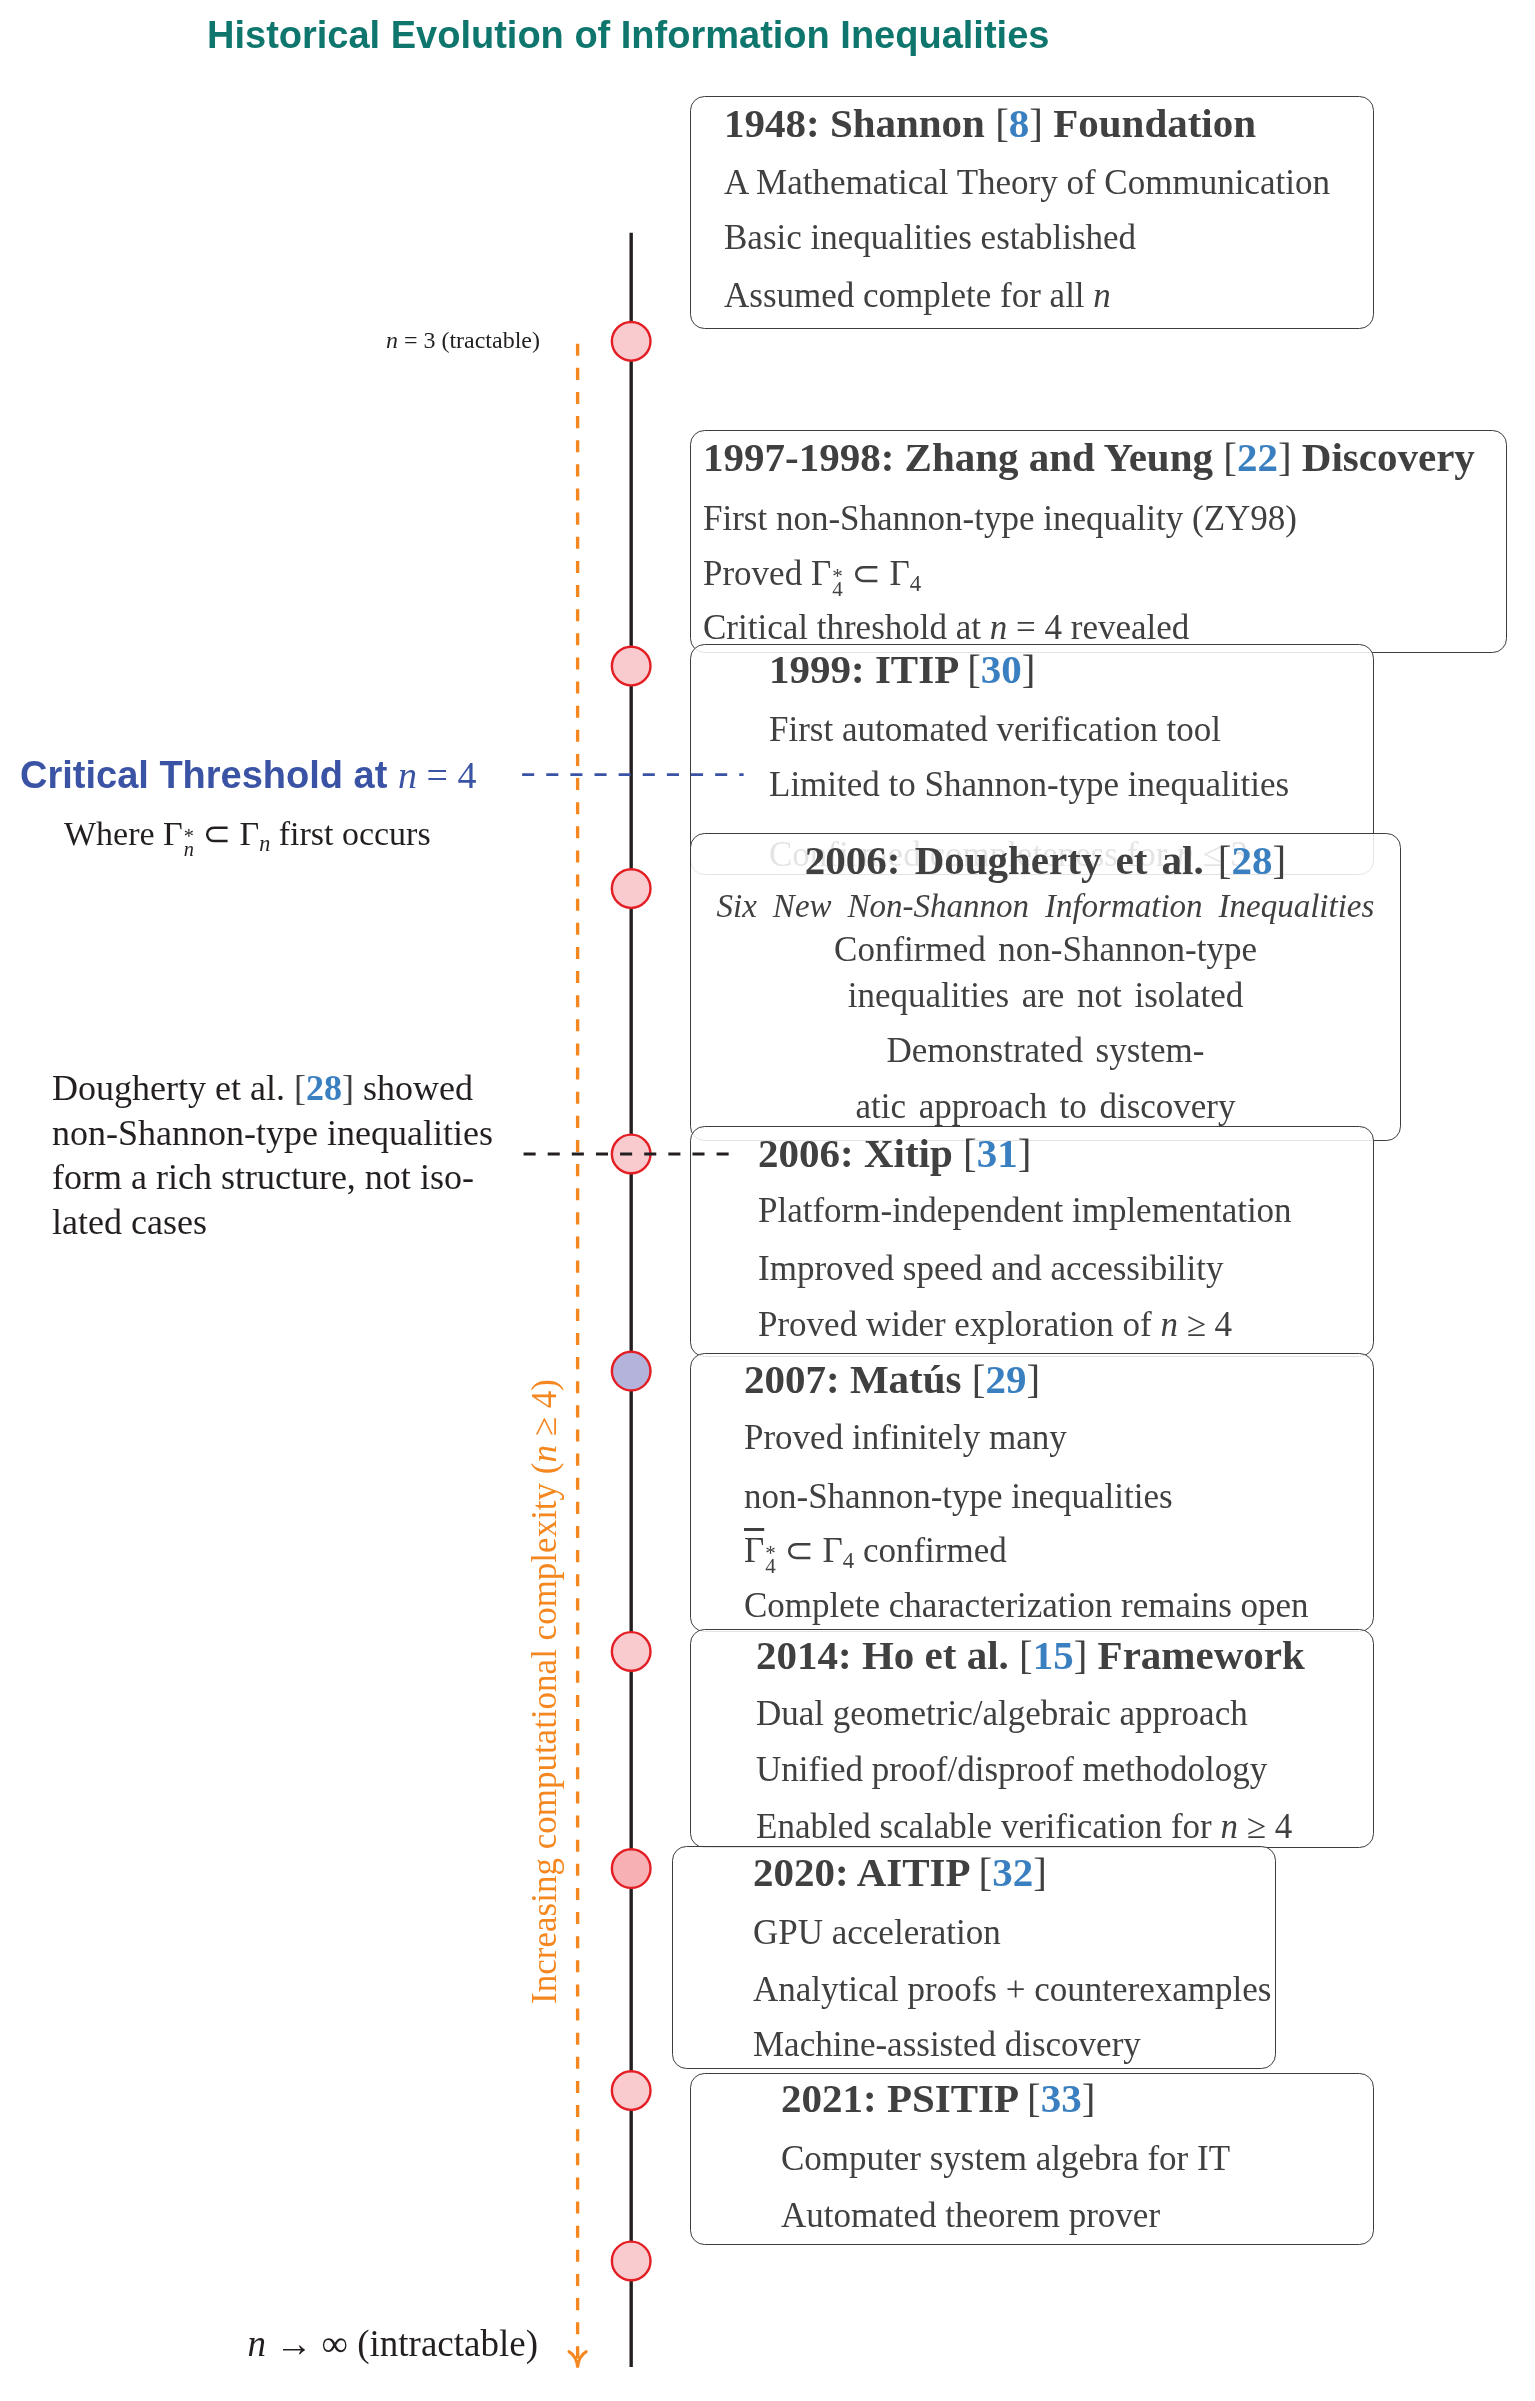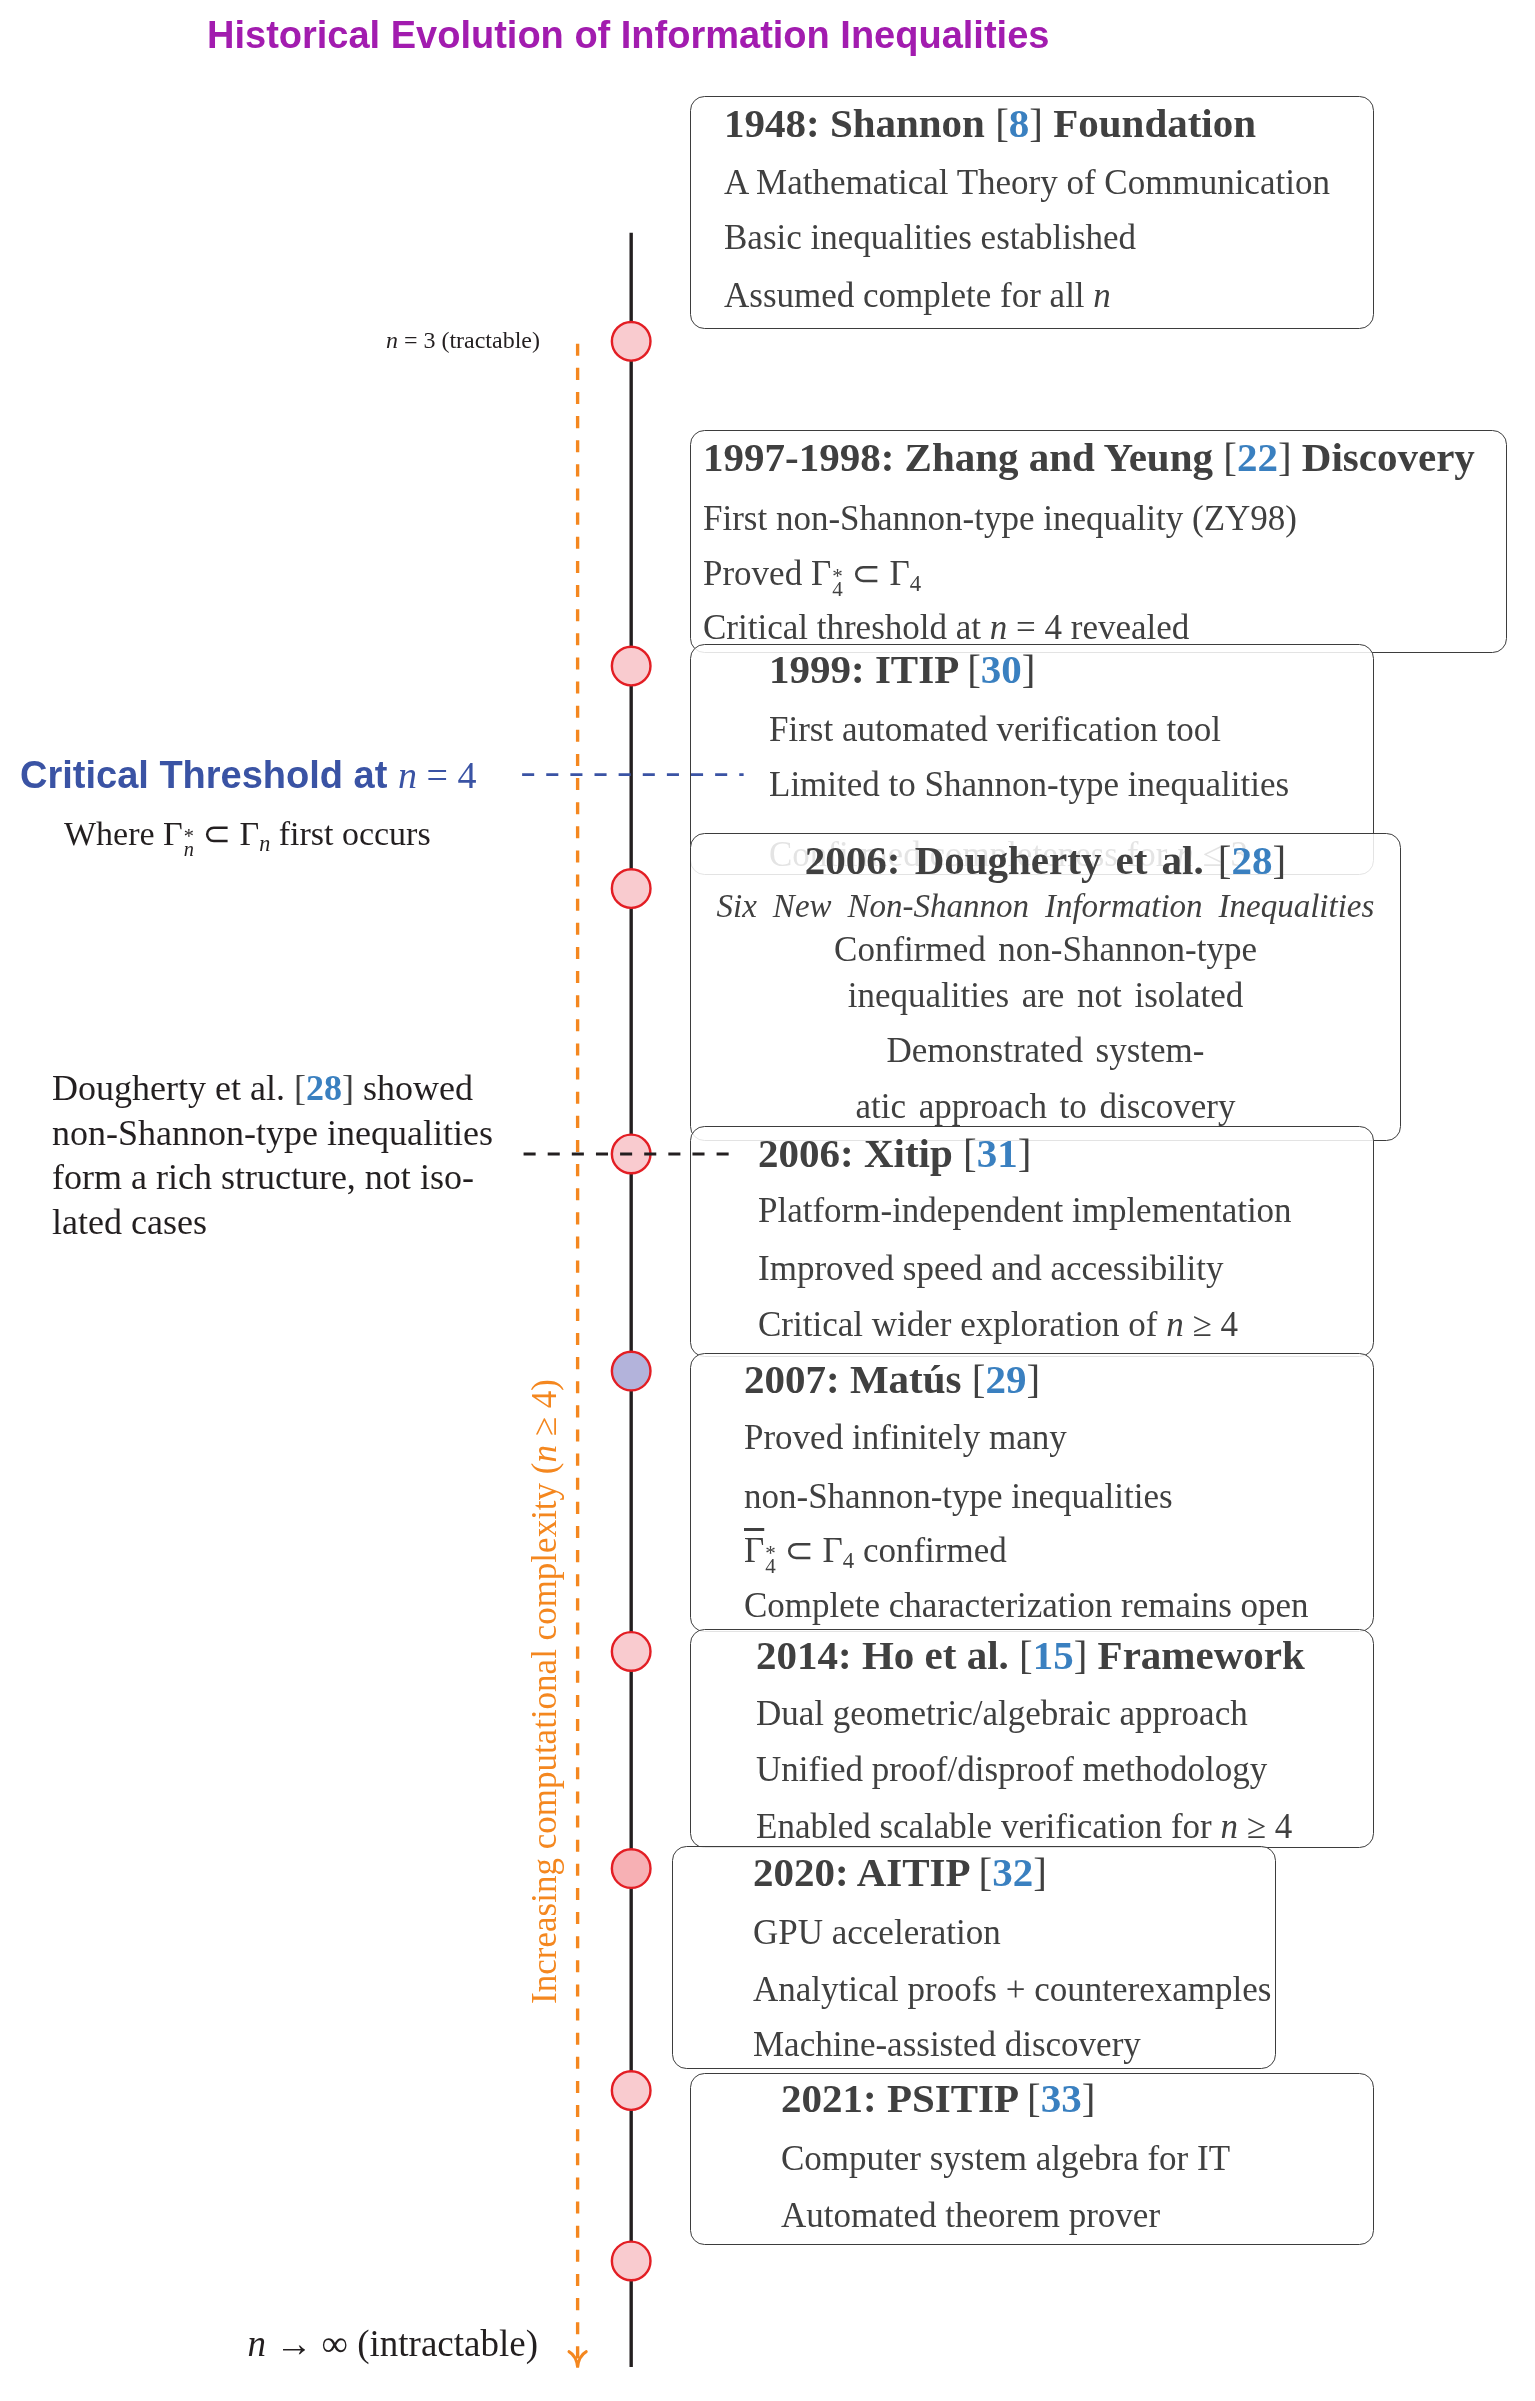--- a/index.html
+++ b/index.html
@@ -9,21 +9,21 @@
       font-family: "Liberation Serif", serif;
       color: #404040;
     }
     .layer { position: absolute; left: 0; top: 0; }
     .under { z-index: 1; }
     .over  { z-index: 3; pointer-events: none; }
 
     .page-title {
       position: absolute; left: 207px; top: 16px;
       font-family: "Liberation Sans", sans-serif; font-weight: bold;
-      font-size: 38px; line-height: 38px; color: #a21caf; white-space: nowrap;
+      font-size: 38px; line-height: 38px; color: #0f766e; white-space: nowrap;
       z-index: 3;
       text-align: center;
     }
 
     .box {
       position: absolute; box-sizing: border-box;
       border: 1.9px solid #3d3d3d; border-radius: 14.5px;
       background: rgba(255,255,255,0.86);
       z-index: 2;
     }
@@ -137,21 +137,21 @@
   <div class="ln center wide" style="top:144px;">inequalities are not isolated</div>
   <div class="ln center wide" style="top:98px;">Confirmed non-Shannon-type</div>
   <div class="ln center wide" style="top:199px;">Demonstrated system-</div>
   <div class="ln center wide" style="top:255px;">atic approach to discovery</div>
 </div>
 
 <div class="box" style="left:690px; top:1126px; width:684px; height:231px;">
   <div class="ttl" style="left:67px; top:5.8px;"><span>2006: Xitip </span><span class="cite">31</span></div>
   <div class="ln" style="left:67px; top:66px;">Platform-independent implementation</div>
   <div class="ln" style="left:67px; top:124px;">Improved speed and accessibility</div>
-  <div class="ln" style="left:67px; top:180px;"><span>Critical wider exploration of </span><span class="var">n</span><span> ≥ 4</span></div>
+  <div class="ln" style="left:67px; top:180px;"><span>Proved wider exploration of </span><span class="var">n</span><span> ≥ 4</span></div>
 </div>
 
 <div class="box" style="left:690px; top:1353px; width:684px; height:279px;">
   <div class="ttl" style="left:53px; top:5.3px;"><span>2007: Matús </span><span class="cite">29</span></div>
   <div class="ln" style="left:53px; top:66px;">Proved infinitely many</div>
   <div class="ln" style="left:53px; top:125px;">non-Shannon-type inequalities</div>
   <div class="ln" style="left:53px; top:179px;"><span class="bar">Γ</span><span class="ss">
         <span>*</span>
         <span>4</span>
       </span><span> ⊂ </span><span>Γ</span><span class="sub">4</span><span> confirmed</span></div>

